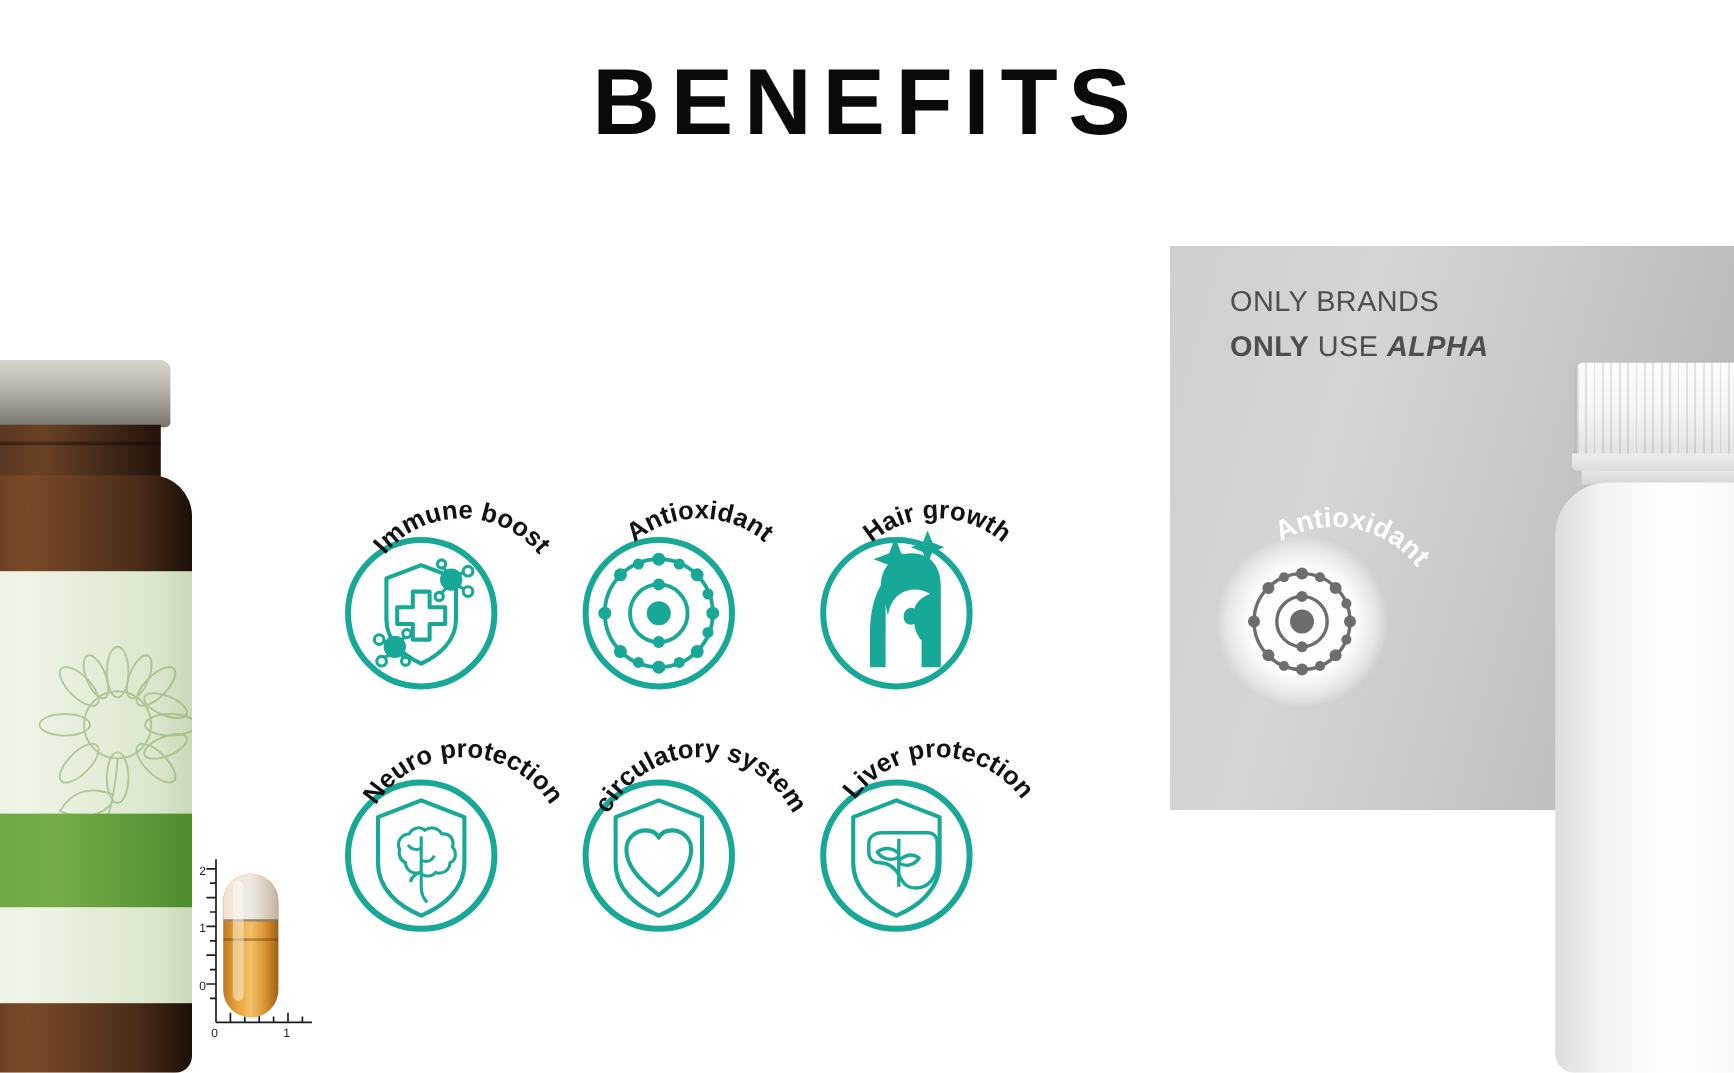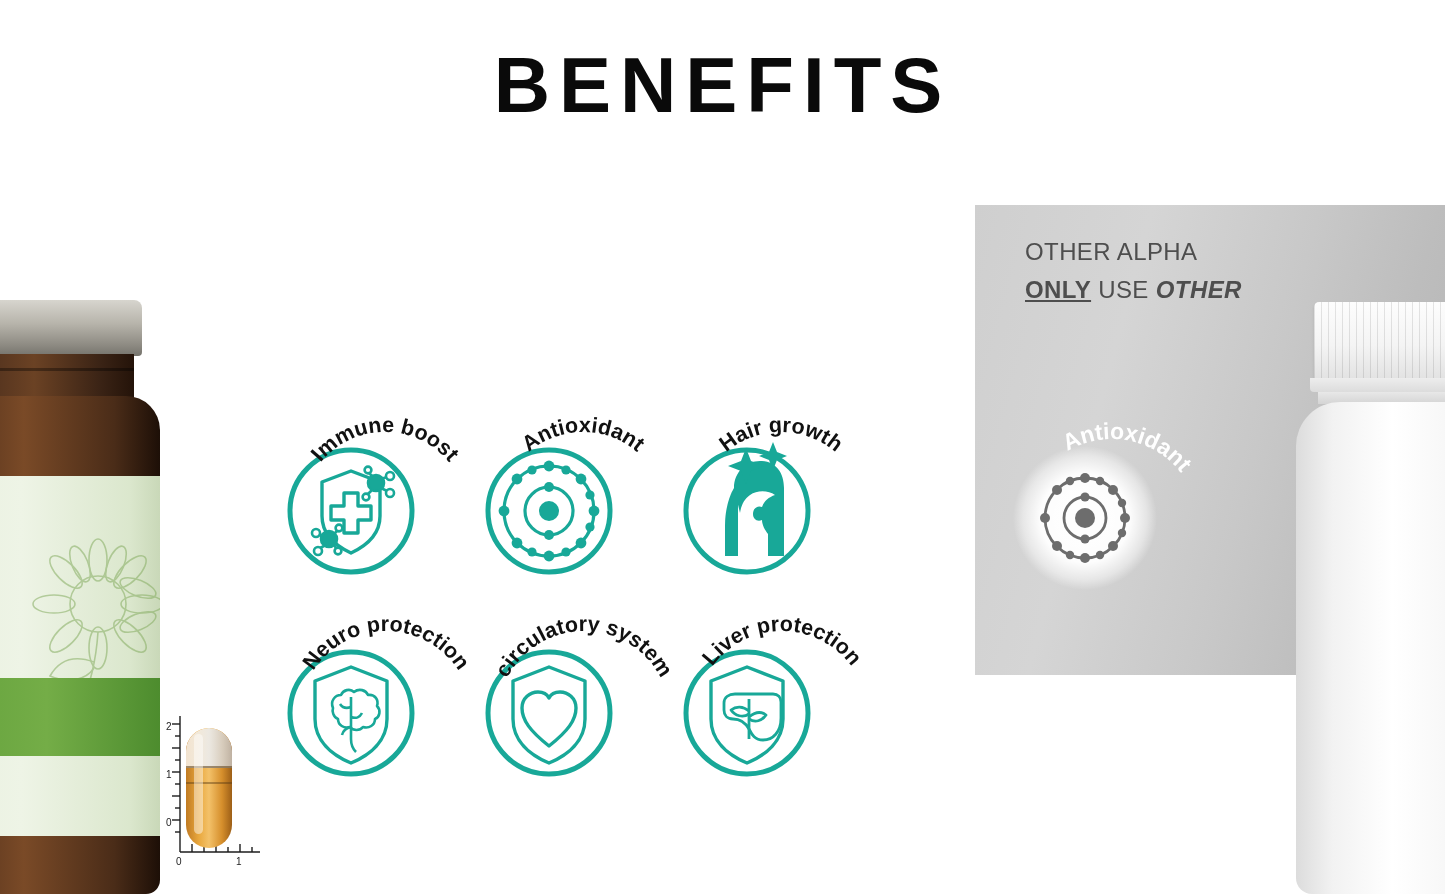--- a/index.html
+++ b/index.html
@@ -110,21 +110,21 @@
   }
   .ruler-num{ position:absolute; font-size:10px; color:#1c1c1c; font-family:"Liberation Sans",sans-serif; }
 
   
   .panel{
     position:absolute; left:975px; top:205px; width:470px; height:470px;
     background:linear-gradient(105deg,#cfcfcf 0%,#d5d5d5 30%,#c8c8c8 58%,#bdbdbd 78%,#b4b4b4 100%);
   }
   .panel-text{ position:absolute; left:50px; top:28px; width:350px; color:#4e4e4e;
     font-size:24px; line-height:1.58; letter-spacing:.4px; }
-  .panel-text .b{ font-weight:bold;text-decoration:underline; }
+  .panel-text .b{ font-weight:bold; }
   .panel-text .bi{ font-weight:bold; font-style:italic; }
   .panel-badge{ position:absolute; left:38px; top:203px; width:250px; height:210px; }
   .panel-badge svg{ width:250px; height:210px; overflow:visible; }
 
   
   .bottle-right{ position:absolute; left:1296px; top:302px; width:230px; height:592px; }
   .br-cap{
     position:absolute; left:18px; top:0; width:212px; height:78px;
     background:
       repeating-linear-gradient(to right,
@@ -380,25 +380,25 @@
         </g>
         <text font-family="Liberation Sans, sans-serif" font-size="21.5" font-weight="bold" fill="#111">
           <textPath href="#arc6" startOffset="50%" text-anchor="middle">Liver protection</textPath>
         </text>
       </svg>
     </div>
   </div>
 
   <div class="panel">
     <div class="panel-text">
-      <div>OTHER ALPHA</div>
+      <div>ONLY BRANDS</div>
       <div>
         <span class="b">ONLY</span>
         <span>USE</span>
-        <span class="bi">OTHER</span>
+        <span class="bi">ALPHA</span>
       </div>
     </div>
 
     <div class="panel-badge">
       <svg viewBox="0 0 250 210">
         <defs>
           <radialGradient id="glow" cx="50%" cy="50%" r="50%">
             <stop offset="0%" stop-color="#ffffff" stop-opacity="1"></stop>
             <stop offset="62%" stop-color="#ffffff" stop-opacity="0.95"></stop>
             <stop offset="86%" stop-color="#ffffff" stop-opacity="0.45"></stop>

